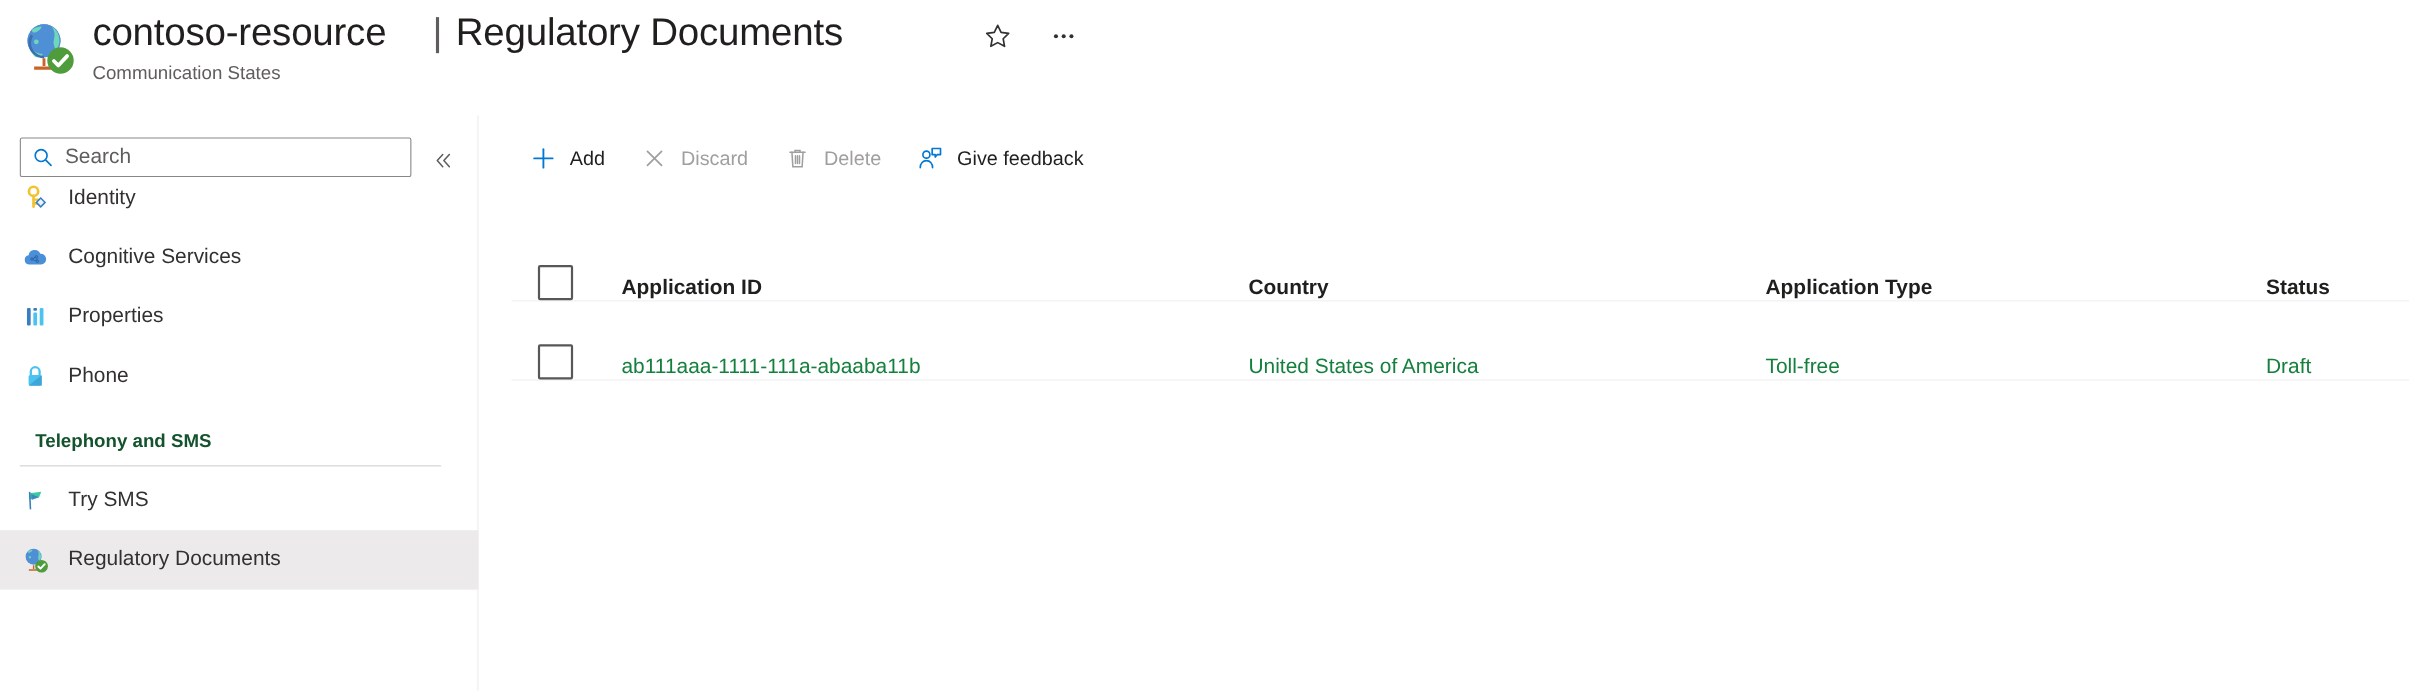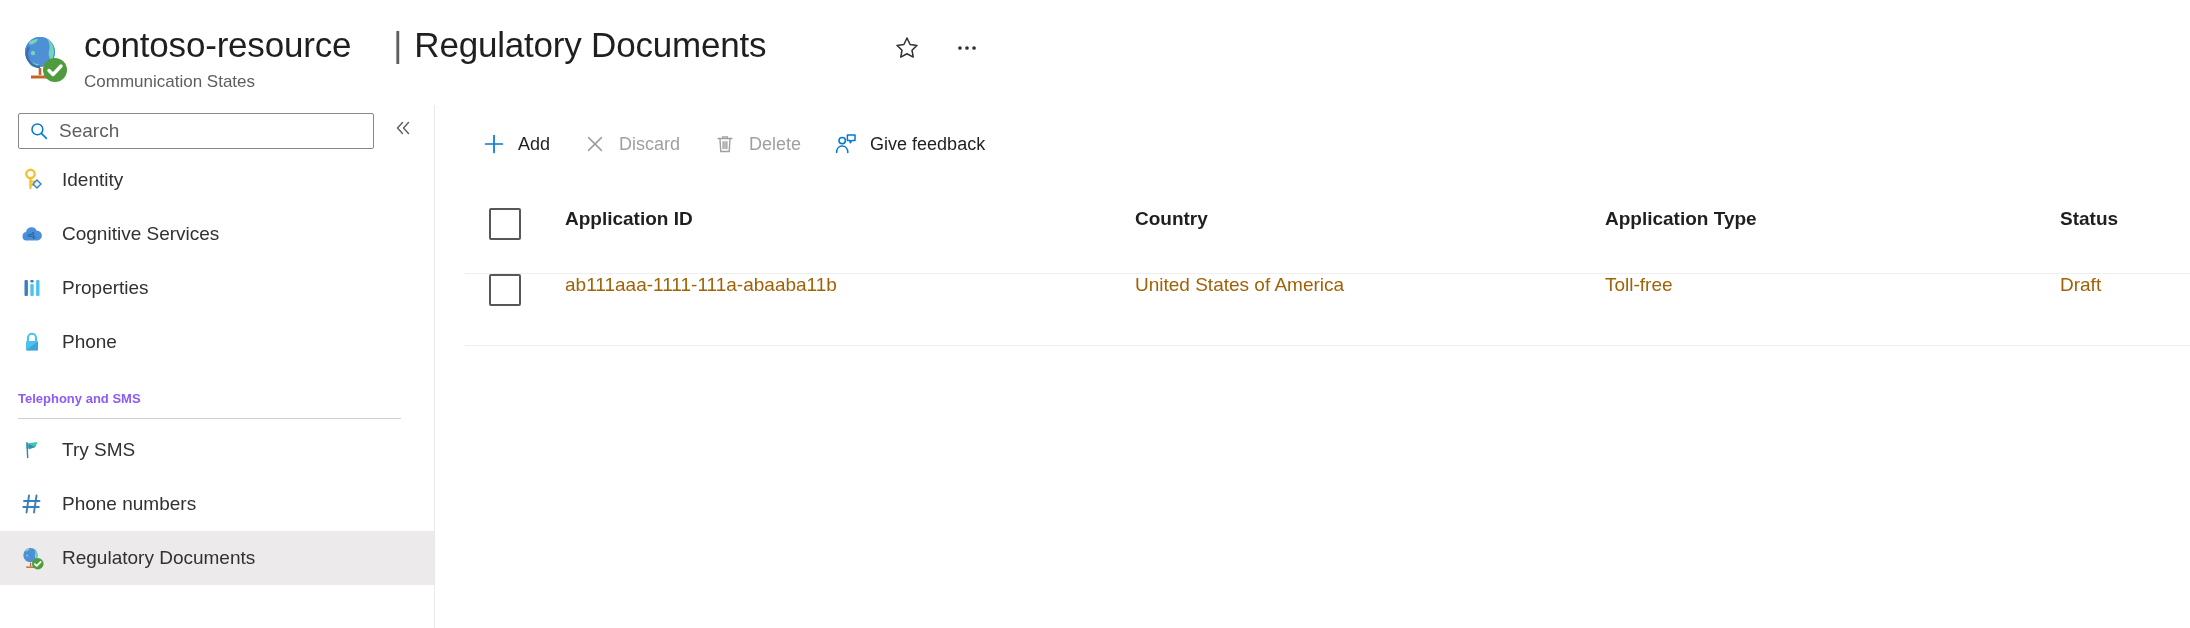--- a/index.html
+++ b/index.html
@@ -14,21 +14,21 @@
     background: #ffffff;
     font-family: "Liberation Sans", sans-serif;
     color: #201f1e;
     overflow: hidden;
     position: relative;
   }
 
   
   .page-header {
     position: absolute;
-    top: 17px; left: 0;
+    top: 2px; left: 0;
     width: 2190px;
     height: 105px;
   }
   .res-icon {
     position: absolute;
     left: 16px;
     top: 14px;
     width: 54px;
     height: 54px;
   }
@@ -93,21 +93,21 @@
     height: 523px;
     background: #ffffff;
     border-right: 1px solid #edebe9;
   }
   .search-row {
     position: absolute;
     left: 0; top: 8px;
     width: 497px;
     height: 48px;
     display: flex;
-    align-items: flex-start;
+    align-items: flex-end;
   }
   .search-box {
     position: relative;
     margin-left: 18px;
     width: 356px;
     height: 36px;
     border: 1px solid #8a8886;
     border-radius: 2px;
     background: #fff;
     display: flex;
@@ -154,26 +154,26 @@
   .nav-item.selected { background: #eceaea; }
   .nav-ico {
     width: 28px; height: 28px;
     flex: none;
     display: flex; align-items: center; justify-content: center;
     margin-right: 16px;
   }
   .nav-label { white-space: nowrap; }
 
   .nav-section {
-    padding-left: 18px;
+    padding-left: 32px;
     padding-top: 22px;
     padding-bottom: 4px;
-    font-size: 13px;
+    font-size: 17px;
     font-weight: bold;
-    color: #8b5cf6;
+    color: #14532d;
   }
   .nav-divider {
     margin: 8px 34px 4px 18px;
     height: 1px;
     background: #d2d0ce;
   }
 
   
   .command-bar {
     position: absolute;
@@ -210,21 +210,21 @@
 
   
   .grid {
     position: absolute;
     left: 465px;
     top: 208px;
     width: 1725px;
   }
   .grid-row {
     display: flex;
-    align-items: flex-start;
+    align-items: flex-end;
     border-bottom: 1px solid #f0eff0;
     height: 68px;
   }
   .grid-row.header { height: 66px; }
   .grid-row.data { height: 72px; }
   .cell-check {
     width: 100px;
     flex: none;
     display: flex;
     align-items: center;
@@ -243,21 +243,21 @@
   .col-type    { width: 455px; flex: none; }
   .col-status  { width: 200px; flex: none; }
   .grid-row.header .hcell {
     font-size: 19px;
     font-weight: bold;
     color: #201f1e;
   }
   .grid-row.data .dcell {
     font-size: 19px;
     font-weight: 400;
-    color: #a16207;
+    color: #15803d;
   }
 </style>
 </head>
 <body>
 
 <div class="page-header">
 
   <div class="res-icon">
     <svg width="54" height="54" viewBox="0 0 54 54">
       <ellipse cx="24" cy="21" rx="15" ry="15" fill="#4e8fd6"></ellipse>
@@ -380,31 +380,20 @@
       <span class="nav-ico">
         <svg width="24" height="24" viewBox="0 0 24 24">
           <path d="M6.5 5.5 L17.5 4 L15.5 9 L6.5 11 z" fill="#3dc9a3"></path>
           <path d="M6.2 4.2 L7.6 4 L8.4 20 L7 20.2 z" fill="#3a7ebf"></path>
           <path d="M8.4 6 L15.5 9 L8.8 11.6 z" fill="#3a7ebf" opacity=".85"></path>
         </svg>
       </span>
       <span class="nav-label">Try SMS</span>
     </div>
 
-    <div class="nav-item">
-      <span class="nav-ico">
-        <svg width="24" height="24" viewBox="0 0 24 24" fill="none" stroke="#3a7ebf" stroke-width="1.9" stroke-linecap="round">
-          <path d="M9 3.5 L6.5 20.5"></path>
-            <path d="M16.5 3.5 L14 20.5"></path>
-          <path d="M4 9 H19.5"></path>
-            <path d="M3.3 15 H18.8"></path>
-        </svg>
-      </span>
-      <span class="nav-label">Phone numbers</span>
-    </div>
 
     <div class="nav-item selected">
       <span class="nav-ico">
         <svg width="26" height="26" viewBox="0 0 54 54">
           <circle cx="24" cy="21" r="15" fill="#4e8fd6"></circle>
           <path d="M31 8 c5 3 7 8 7 13 c0 3 -1 6 -3 9 c-2 -4 -3 -7 -2 -10 c1 -4 1 -8 -2 -12 z" fill="#6fd6bc"></path>
           <path d="M13 11 c3 -2 6 -3 9 -3 c-1 3 -3 4 -5 5 c-2 1 -4 1 -4 -2 z" fill="#6fd6bc"></path>
           <circle cx="17" cy="22" r="2.2" fill="#6fd6bc"></circle>
           <path d="M24 37 v7" stroke="#c8642a" stroke-width="2.6"></path>
           <path d="M15 46 h18" stroke="#c8642a" stroke-width="3"></path>

